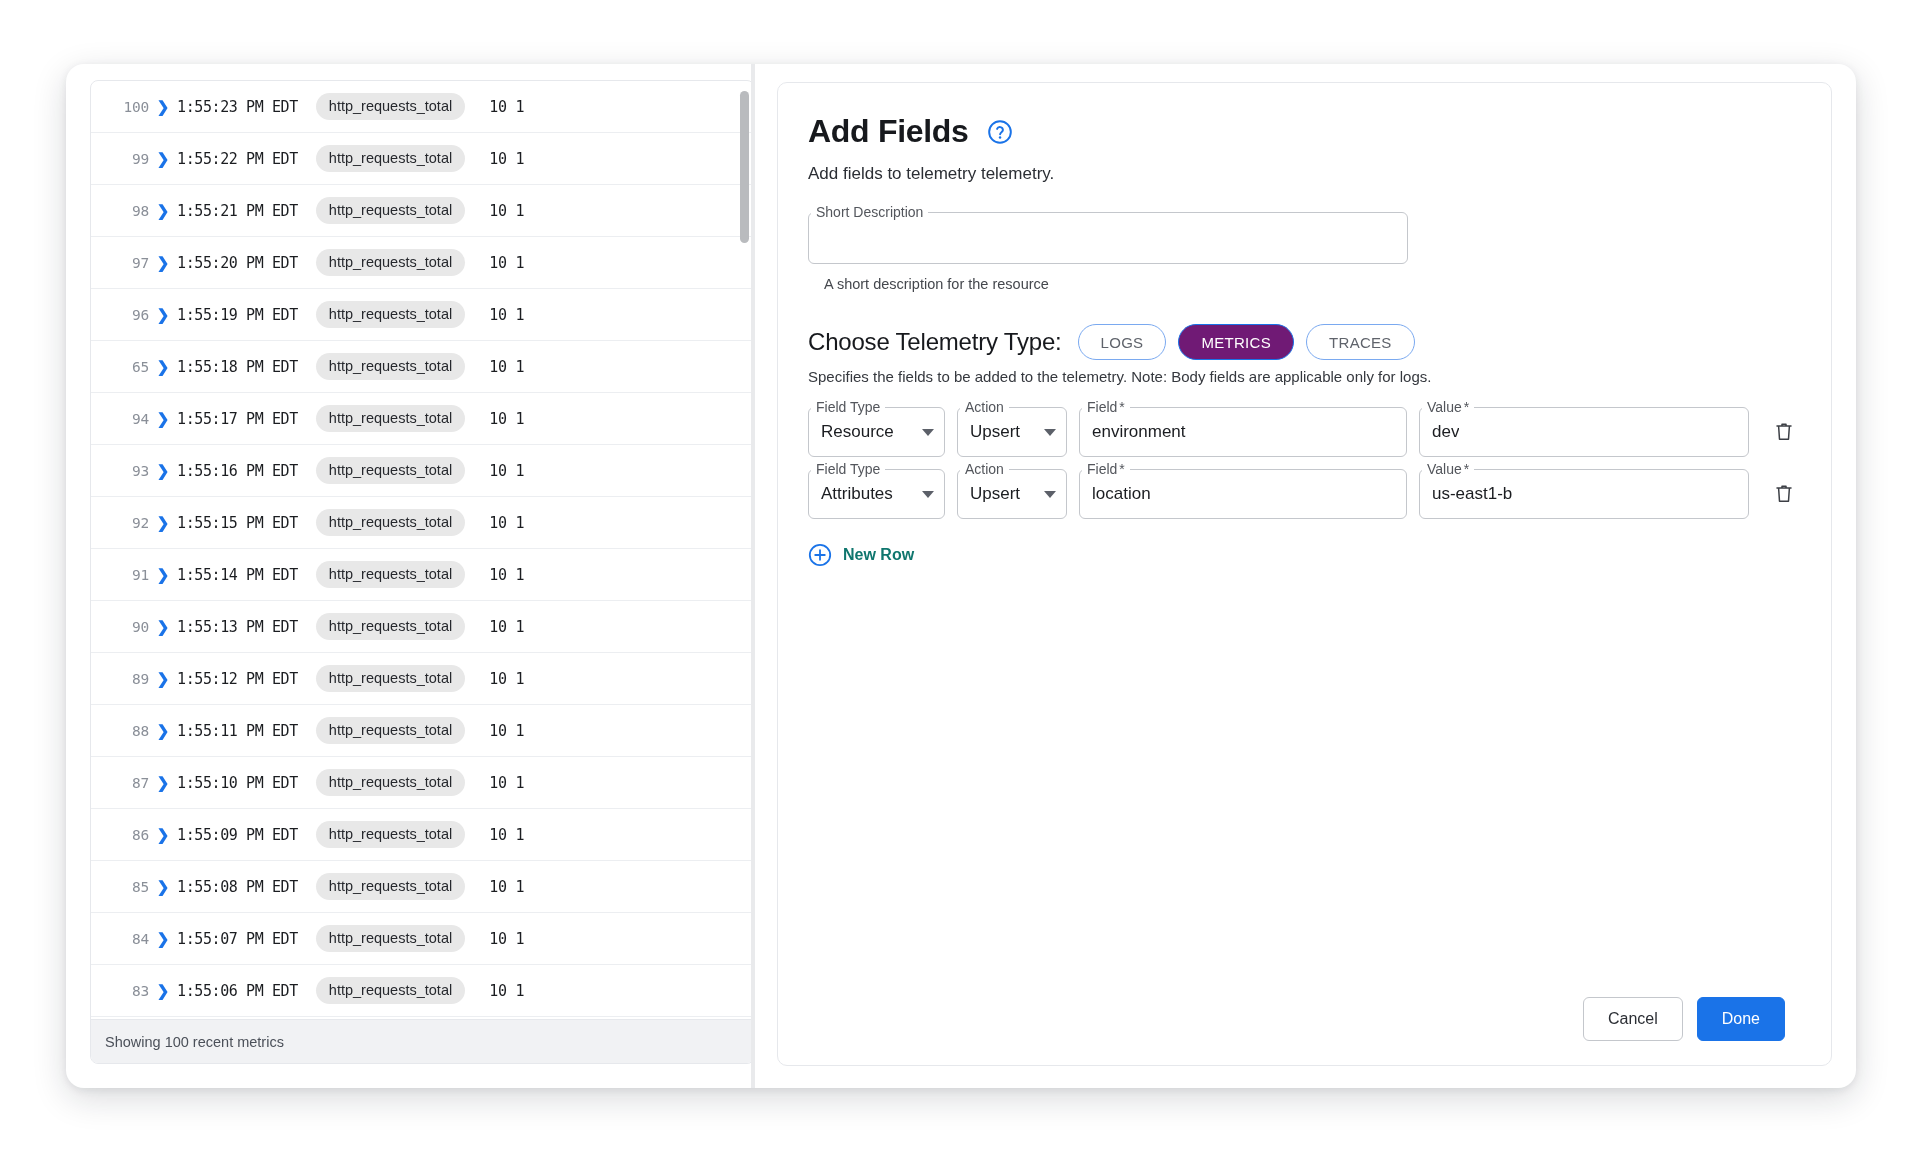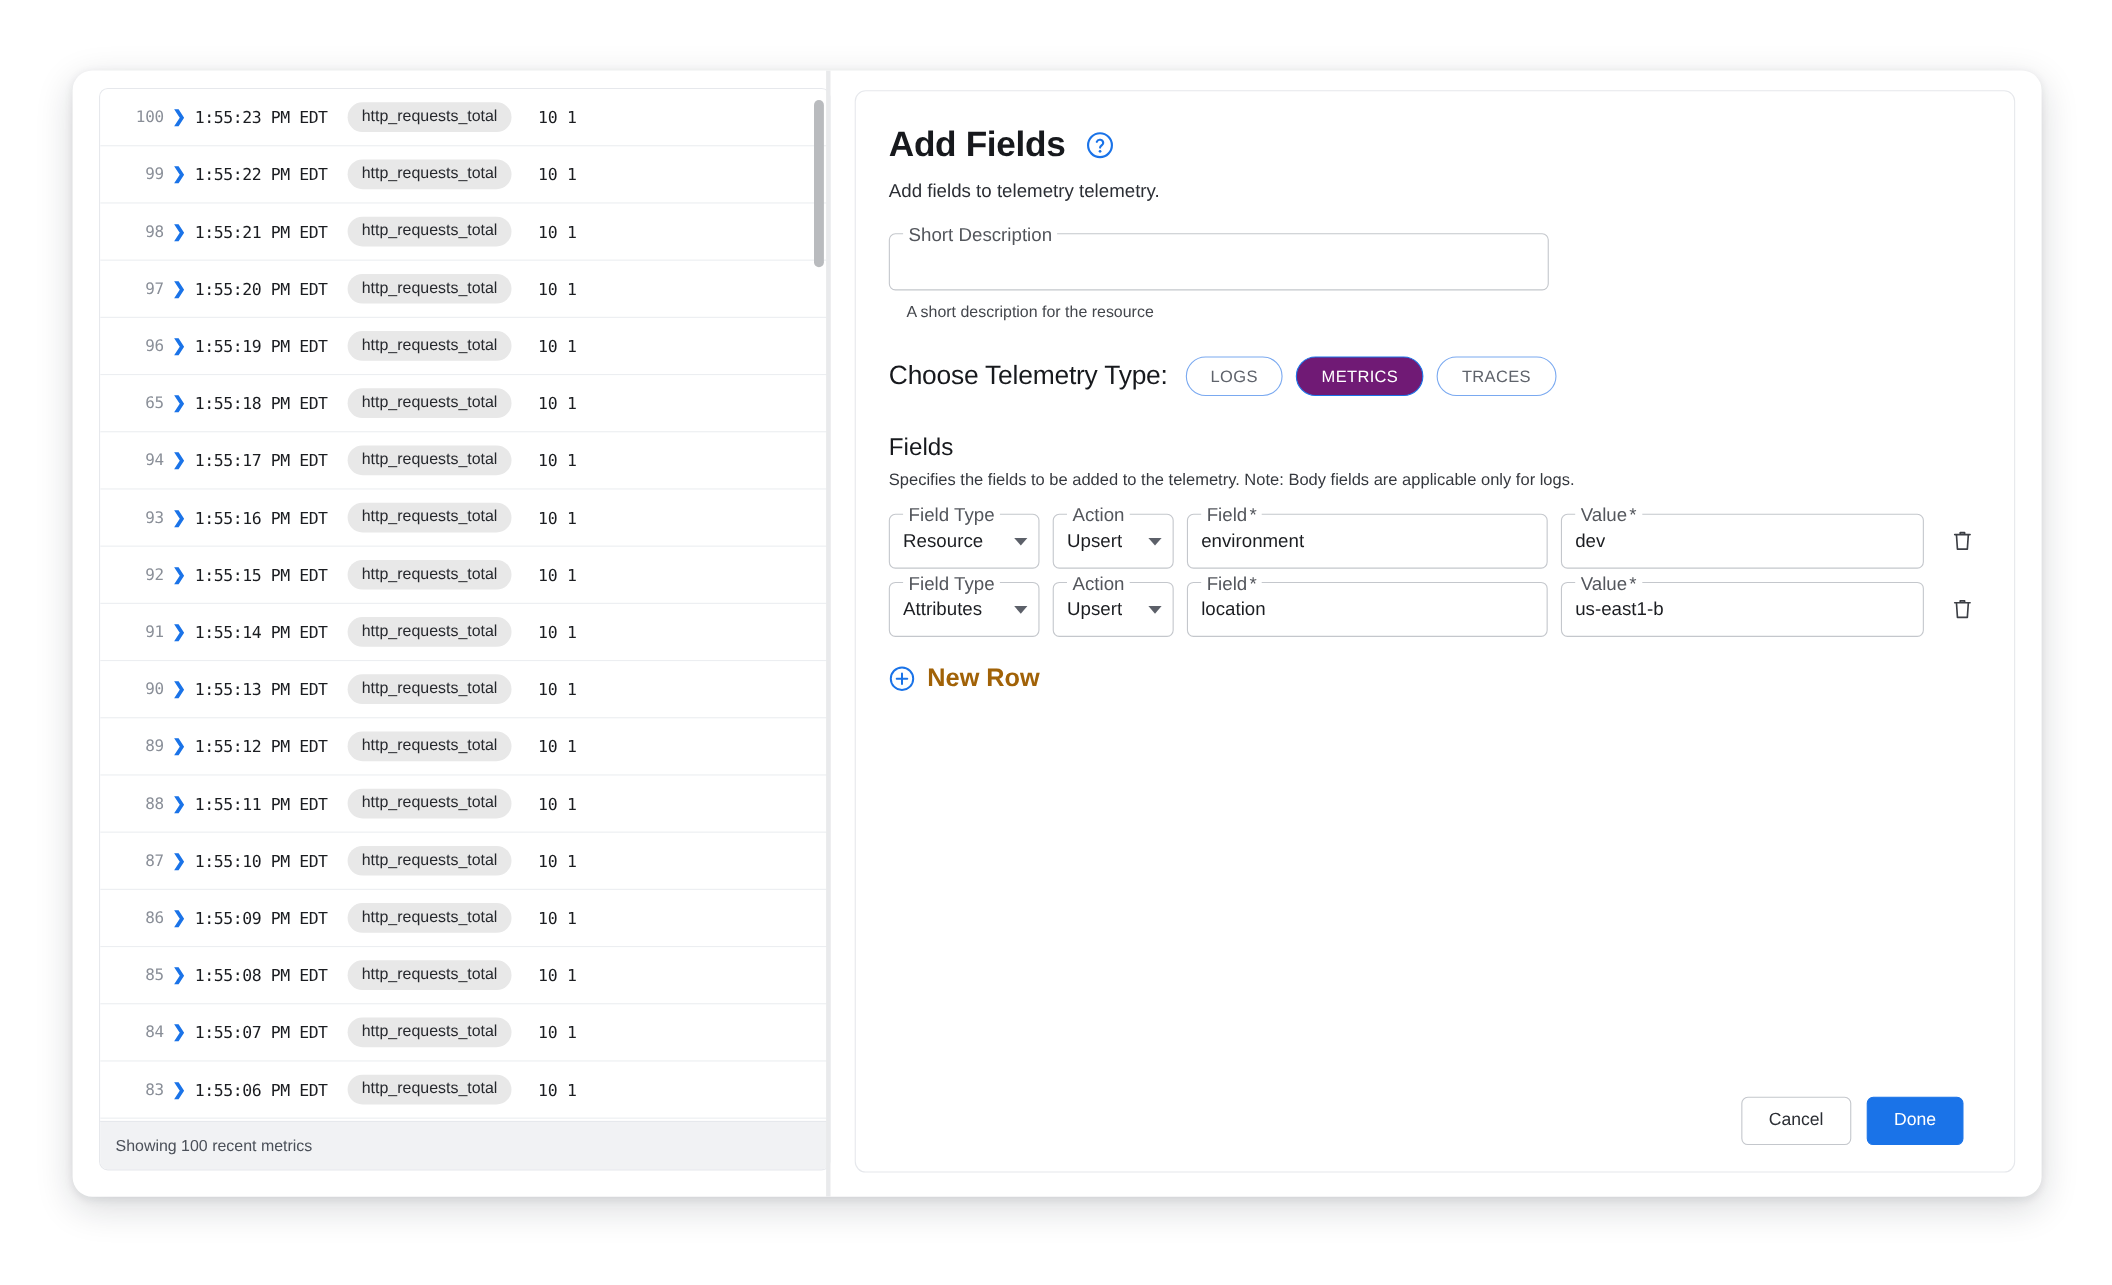--- a/index.html
+++ b/index.html
@@ -165,24 +165,24 @@
     position: relative;
     border: 1px solid #c4c7cc;
     border-radius: 6px;
     background: #fff;
     height: 50px;
     display: flex; align-items: center;
     padding: 0 12px;
   }
   .outlined > .legend {
     position: absolute;
-    top: -8px; left: 12px;
+    top: -8px; left: 2px;
     background: #fff;
     padding: 0 5px;
-    font-size: 17px;
+    font-size: 14px;
     color: #53565c;
     white-space: nowrap;
     line-height: 1;
   }
   .outlined .req { color: #53565c; margin-left: 2px; }
   .field-text {
     font-size: 17px;
     color: #1b1d21;
     white-space: nowrap;
     overflow: hidden;
@@ -255,22 +255,22 @@
     cursor: pointer;
     margin-left: 6px;
   }
   .new-row-btn {
     margin-top: 24px;
     display: inline-flex; align-items: center; gap: 11px;
     cursor: pointer;
     width: fit-content;
   }
   .new-row-label {
-    color: #a16207;
-    font-size: 23px;
+    color: #0f766e;
+    font-size: 16px;
     font-weight: 700;
   }
   .dialog-footer {
     margin-top: auto;
     padding: 18px 16px 24px 0;
     display: flex; justify-content: flex-end; gap: 14px;
   }
   .btn {
     height: 44px;
     border-radius: 6px;
@@ -453,21 +453,20 @@
 
       <div class="telemetry-row">
         <div class="telemetry-label">Choose Telemetry Type:</div>
         <div id="chips" style="display:flex; gap:12px;">
             <div class="chip">LOGS</div>
             <div class="chip selected">METRICS</div>
             <div class="chip">TRACES</div>
           </div>
       </div>
 
-      <div class="section-title">Fields</div>
       <div class="section-desc">Specifies the fields to be added to the telemetry. Note: Body fields are applicable only for logs.</div>
 
       <div class="field-rows" id="field-rows">
           <div class="field-row">
             <div class="outlined col-fieldtype select-ctl">
               <span class="legend">Field Type</span>
               <span class="field-text">Resource</span>
               <span class="caret-down"></span>
             </div>
             <div class="outlined col-action select-ctl">

